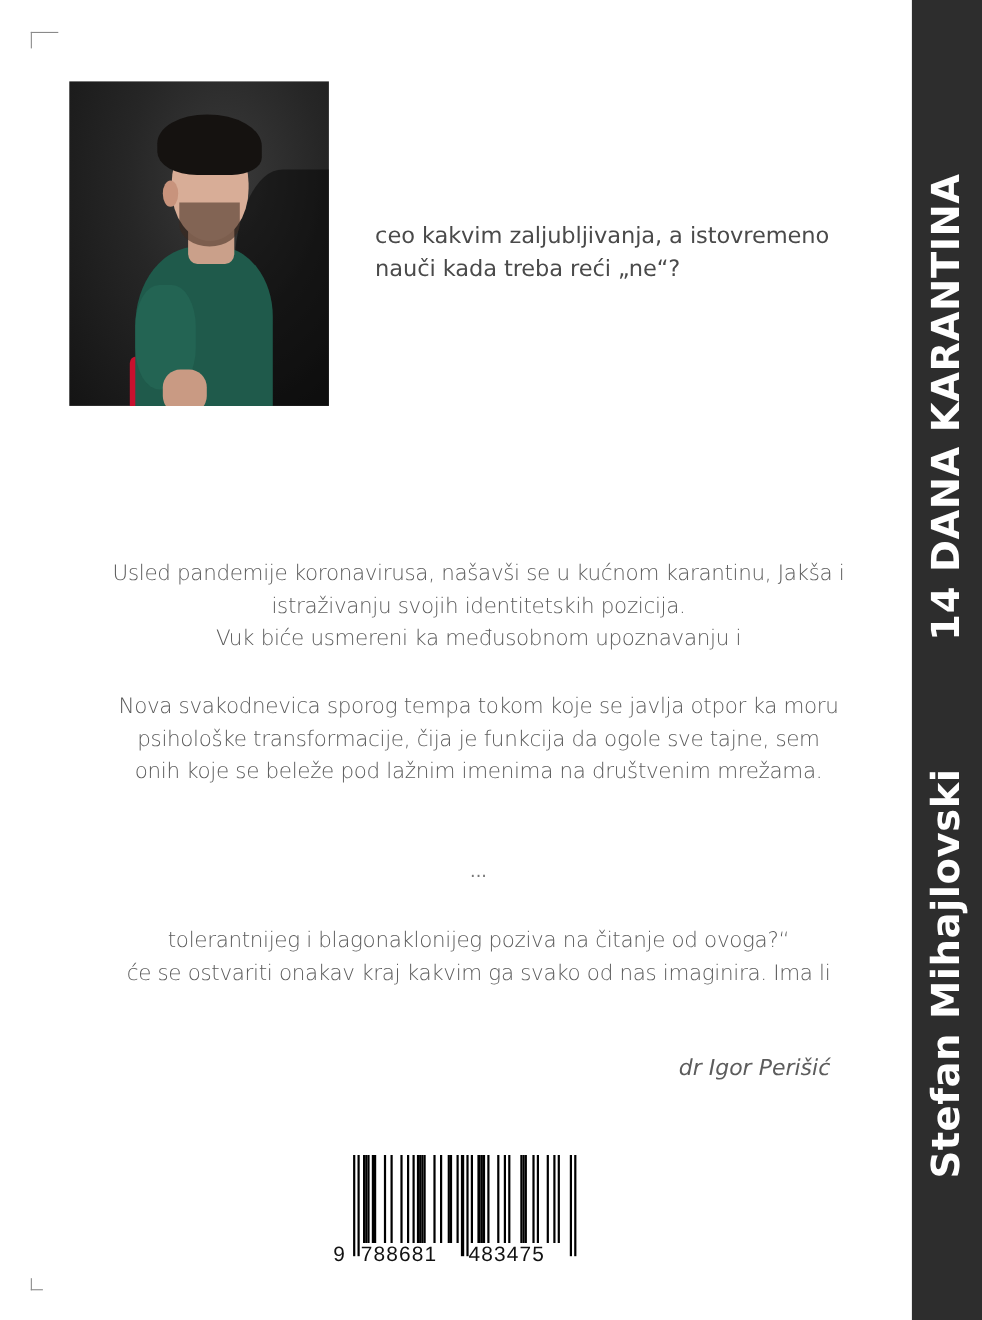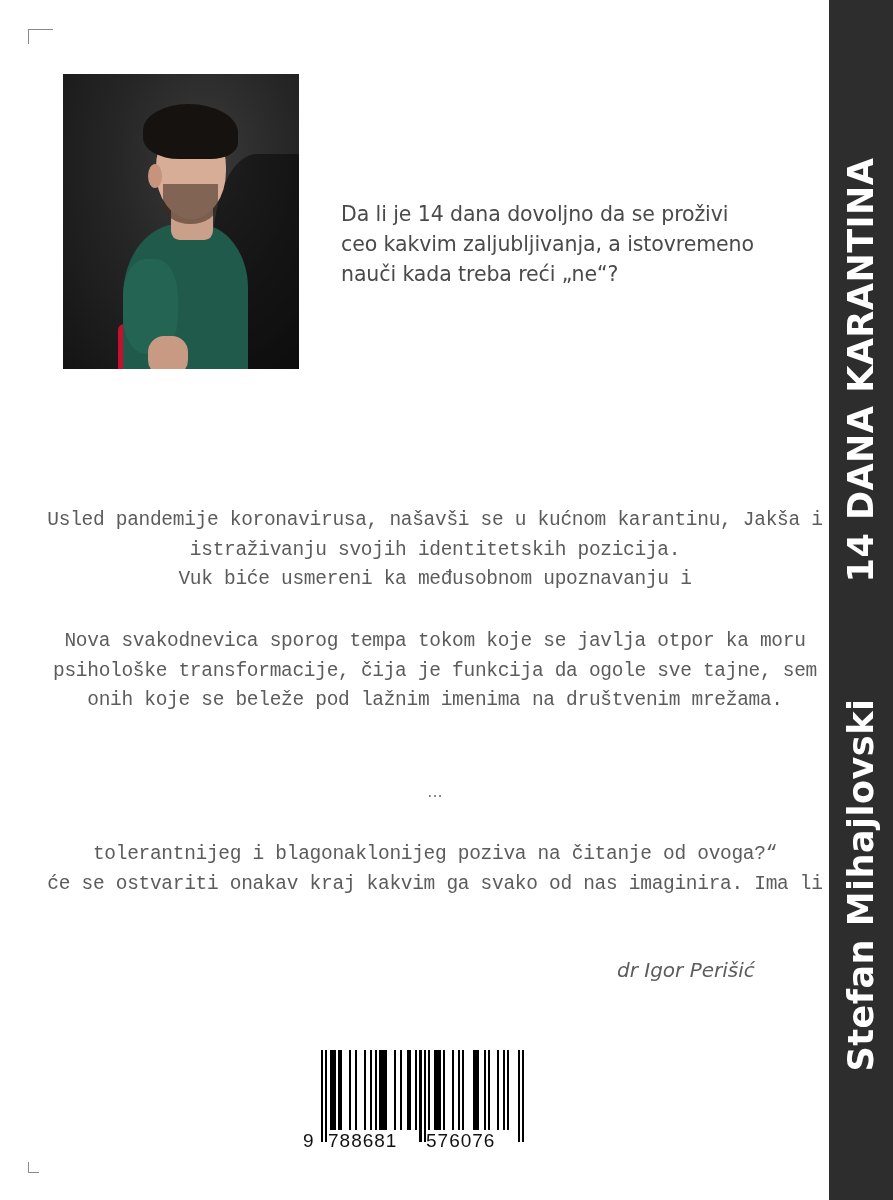--- a/index.html
+++ b/index.html
@@ -19,21 +19,21 @@
   .photo .neck { position:absolute; left:108px; top:118px; width:42px; height:48px; background:#caa08a; border-radius:20%; }
   .photo .head { position:absolute; left:93px; top:50px; width:70px; height:95px; background:#d8ad97; border-radius:45% 45% 50% 50%; }
   .photo .beard { position:absolute; left:100px; top:110px; width:55px; height:40px; background:rgba(60,40,30,0.55); border-radius:0 0 50% 50%; }
   .photo .hair { position:absolute; left:80px; top:30px; width:95px; height:55px; background:#151210; border-radius:50% 55% 30% 40%; }
   .photo .ear { position:absolute; left:85px; top:90px; width:14px; height:24px; background:#c8937c; border-radius:50%; }
 
   .question { position:absolute; left:341px; top:199px; width:470px; font-size:20.5px; line-height:30px;
               color:#4a4a4a; letter-spacing:-0.1px; }
 
   .para { position:absolute; left:40px; width:790px; text-align:center; font-size:19.5px; line-height:29.5px;
-          color:#5c5c5c; font-weight:300; letter-spacing:-0.3px;font-family:Liberation Mono, monospace; }
+          color:#5c5c5c; font-weight:300; letter-spacing:-0.3px; }
   .p1 { top:506px; }
   .p2 { top:627px; }
   .ellipsis { position:absolute; left:40px; width:790px; text-align:center; top:782px; font-size:16px; color:#777; }
   .quote { top:840px; }
   .attribution { position:absolute; left:617px; top:958px; font-size:20px; font-style:italic; color:#5c5c5c; font-weight:300; }
 
   .barcode { position:absolute; left:303px; top:1050px; width:225px; height:105px; }
   .barcode .bars { position:absolute; left:18px; top:0; height:92px; width:204px; display:flex; align-items:flex-start; }
   .barcode .bar { background:#000; height:80px; }
   .barcode .bar.guard { height:92px; }
@@ -63,21 +63,20 @@
   <div class="sleeve"></div>
   <div class="arm"></div>
   <div class="neck"></div>
   <div class="head"></div>
   <div class="beard"></div>
   <div class="ear"></div>
   <div class="hair"></div>
 </div>
 
 <div class="question">
-  <div>Da li je 14 dana dovoljno da se proživi</div>
   <div>ceo kakvim zaljubljivanja, a istovremeno</div>
   <div>nauči kada treba reći „ne“?</div>
 </div>
 
 <div class="para p1">
   <div>Usled pandemije koronavirusa, našavši se u kućnom karantinu, Jakša i</div>
   <div>istraživanju svojih identitetskih pozicija.</div>
   <div>Vuk biće usmereni ka međusobnom upoznavanju i</div>
 </div>
 
@@ -190,20 +189,20 @@
       <div class="gap" style="width: 2.14737px;"></div>
       <div class="gap" style="width: 2.14737px;"></div>
       <div class="gap" style="width: 2.14737px;"></div>
       <div class="bar guard" style="width: 2.14737px;"></div>
       <div class="gap" style="width: 2.14737px;"></div>
       <div class="bar guard" style="width: 2.14737px;"></div>
     </div>
   <div class="digits">
     <span class="d-first">9</span>
     <span class="d-left">788681</span>
-    <span class="d-right">576076</span>
+    <span class="d-right">483475</span>
   </div>
 </div>
 
 <div class="spine">
   <div class="vtext title">14 DANA KARANTINA</div>
   <div class="vtext author">Stefan Mihajlovski</div>
 </div>
 
 </body></html>

